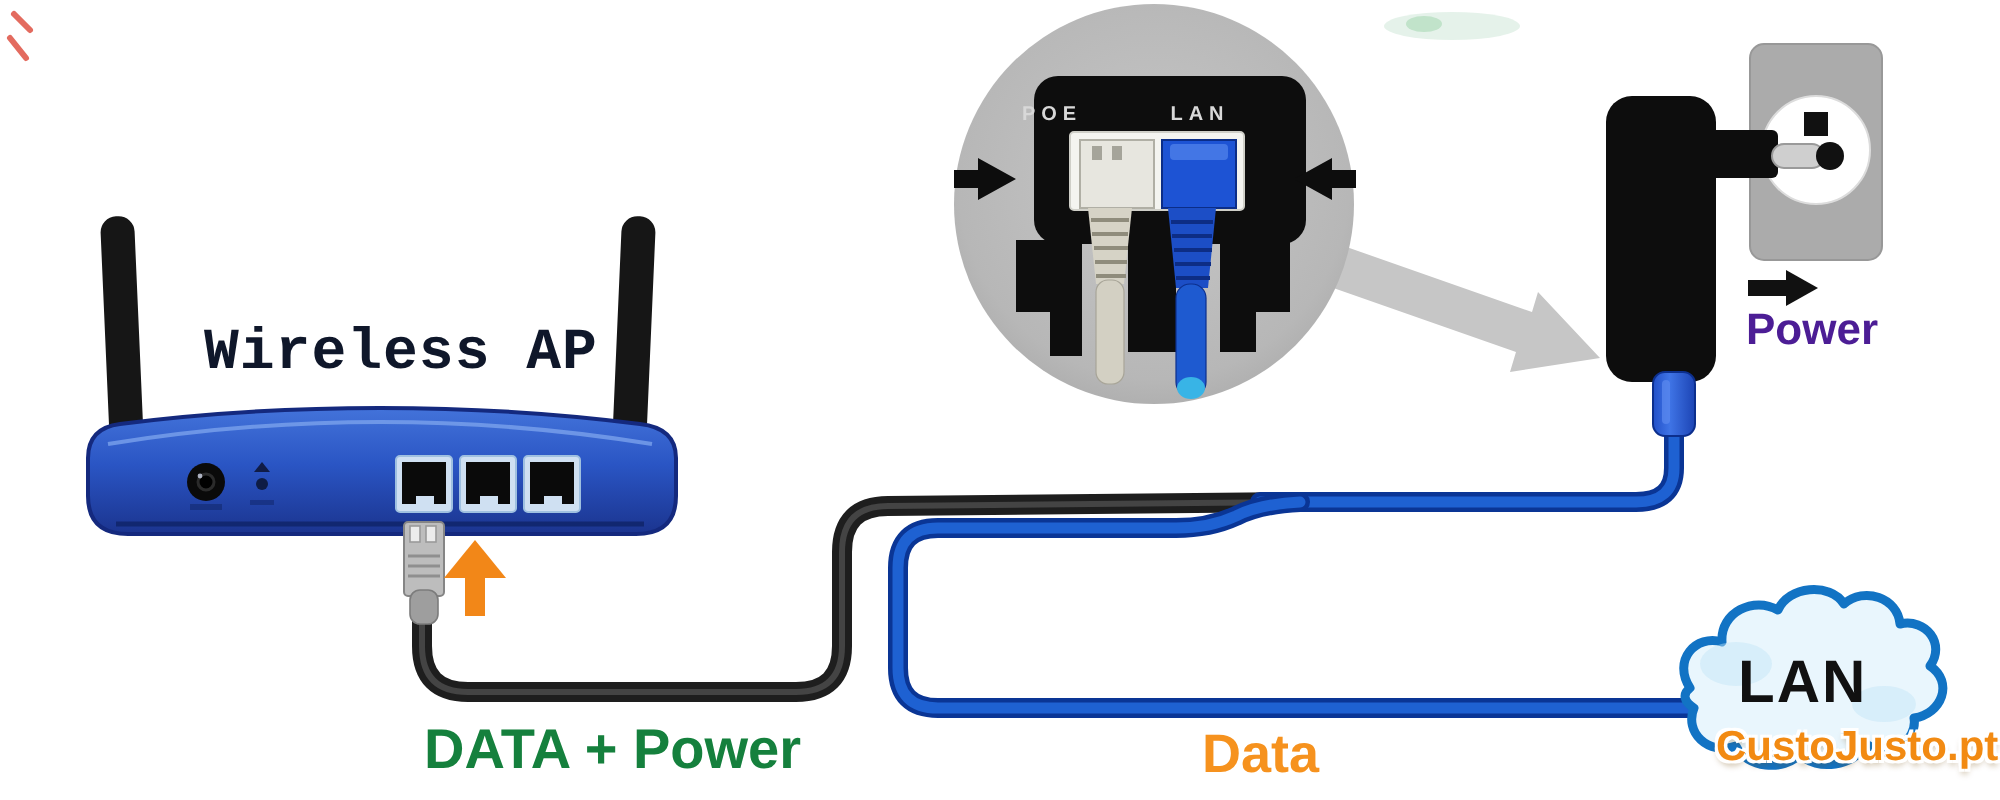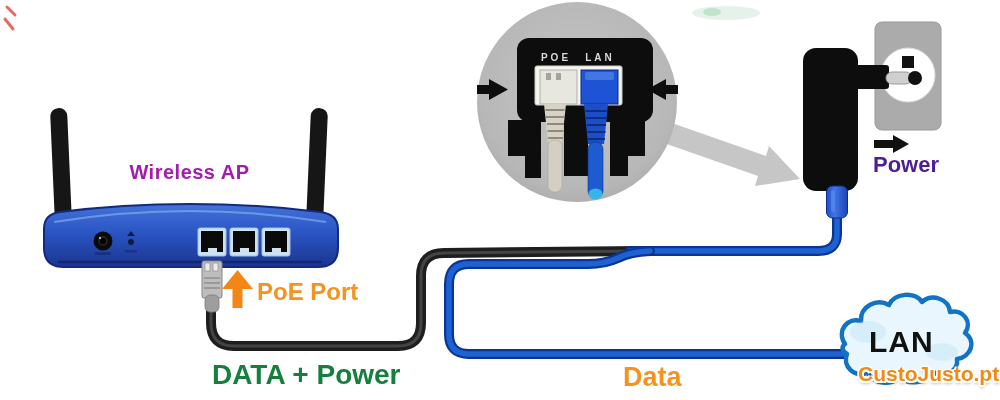--- a/index.html
+++ b/index.html
@@ -2,29 +2,29 @@
 <html><head>
 <meta charset="utf-8">
 <style>
   html,body{margin:0;padding:0;background:#ffffff;}
   #canvas{
     position:relative;width:1000px;height:400px;overflow:hidden;
     background:#ffffff;font-family:"Liberation Sans","DejaVu Sans",sans-serif;
   }
   #canvas svg{position:absolute;left:0;top:0;}
   .lbl{position:absolute;line-height:1;white-space:nowrap;font-weight:bold;}
-  .lbl-wireless-ap{left:102px;top:162px;width:175px;text-align:center;font-size:20px;color:#a21caf;letter-spacing:.5px;}
+  .lbl-wireless-ap{left:102px;top:162px;width:175px;text-align:center;font-size:29px;color:#0f172a;letter-spacing:.5px;font-family:Liberation Mono, monospace;}
   .lbl-poe-port{left:257px;top:280px;font-size:24px;color:#f6921e;}
   .lbl-poe-cable{left:233px;top:318px;font-size:28px;color:#141414;}
   .lbl-data-power{left:212px;top:361px;font-size:28px;color:#15803d;}
-  .lbl-data{left:601px;top:364px;font-size:27px;color:#f6921e;margin-left:22px;}
+  .lbl-data{left:601px;top:364px;font-size:27px;color:#f6921e;}
   .lbl-power{left:873px;top:154px;font-size:22px;color:#4c1d95;}
   .lbl-lan{left:869px;top:327px;width:64px;text-align:center;font-size:30px;color:#111111;letter-spacing:1px;}
   .lbl-inset{font-size:10px;color:#d8d8d8;letter-spacing:3px;text-align:center;}
-  .lbl-inset-poe{left:538px;top:53px;width:36px;}
+  .lbl-inset-poe{left:508px;top:53px;width:36px;}
   .lbl-inset-lan{left:582px;top:53px;width:36px;}
   .watermark{
     left:858px;top:363px;width:140px;text-align:center;font-size:21px;color:#f28a12;
     text-shadow:-1.5px -1.5px 0 #fff,1.5px -1.5px 0 #fff,-1.5px 1.5px 0 #fff,1.5px 1.5px 0 #fff,0 2.5px 3px rgba(110,70,0,.4);
   }
 </style>
 </head>
 <body>
 
 <div id="canvas">
@@ -181,21 +181,20 @@
     <path d="M845,344 C836,330 848,317 861,321 C860,306 877,298 889,305 C894,293 915,291 922,302
          C932,293 949,299 950,312 C963,309 973,322 965,333 C977,341 971,357 957,359
          C959,371 944,379 933,372 C928,383 908,386 900,377 C892,386 873,384 868,373
          C854,378 842,366 847,354 C842,351 841,347 845,344 Z" fill="#e9f6fd" stroke="#1273c4" stroke-width="4.5" stroke-linejoin="round"></path>
     <ellipse cx="868" cy="332" rx="18" ry="11" fill="#c2e4f6" opacity="0.45"></ellipse>
     <ellipse cx="942" cy="352" rx="16" ry="9" fill="#c2e4f6" opacity="0.45"></ellipse>
   </g>
 </svg>
 
 <div class="lbl lbl-wireless-ap">Wireless AP</div>
-<div class="lbl lbl-poe-port">PoE Port</div>
 <div class="lbl lbl-data-power">DATA + Power</div>
 <div class="lbl lbl-data">Data</div>
 <div class="lbl lbl-power">Power</div>
 <div class="lbl lbl-lan">LAN</div>
 <div class="lbl lbl-inset lbl-inset-poe">POE</div>
 <div class="lbl lbl-inset lbl-inset-lan">LAN</div>
 <div class="lbl watermark">CustoJusto.pt</div>
 
 </div>
 

